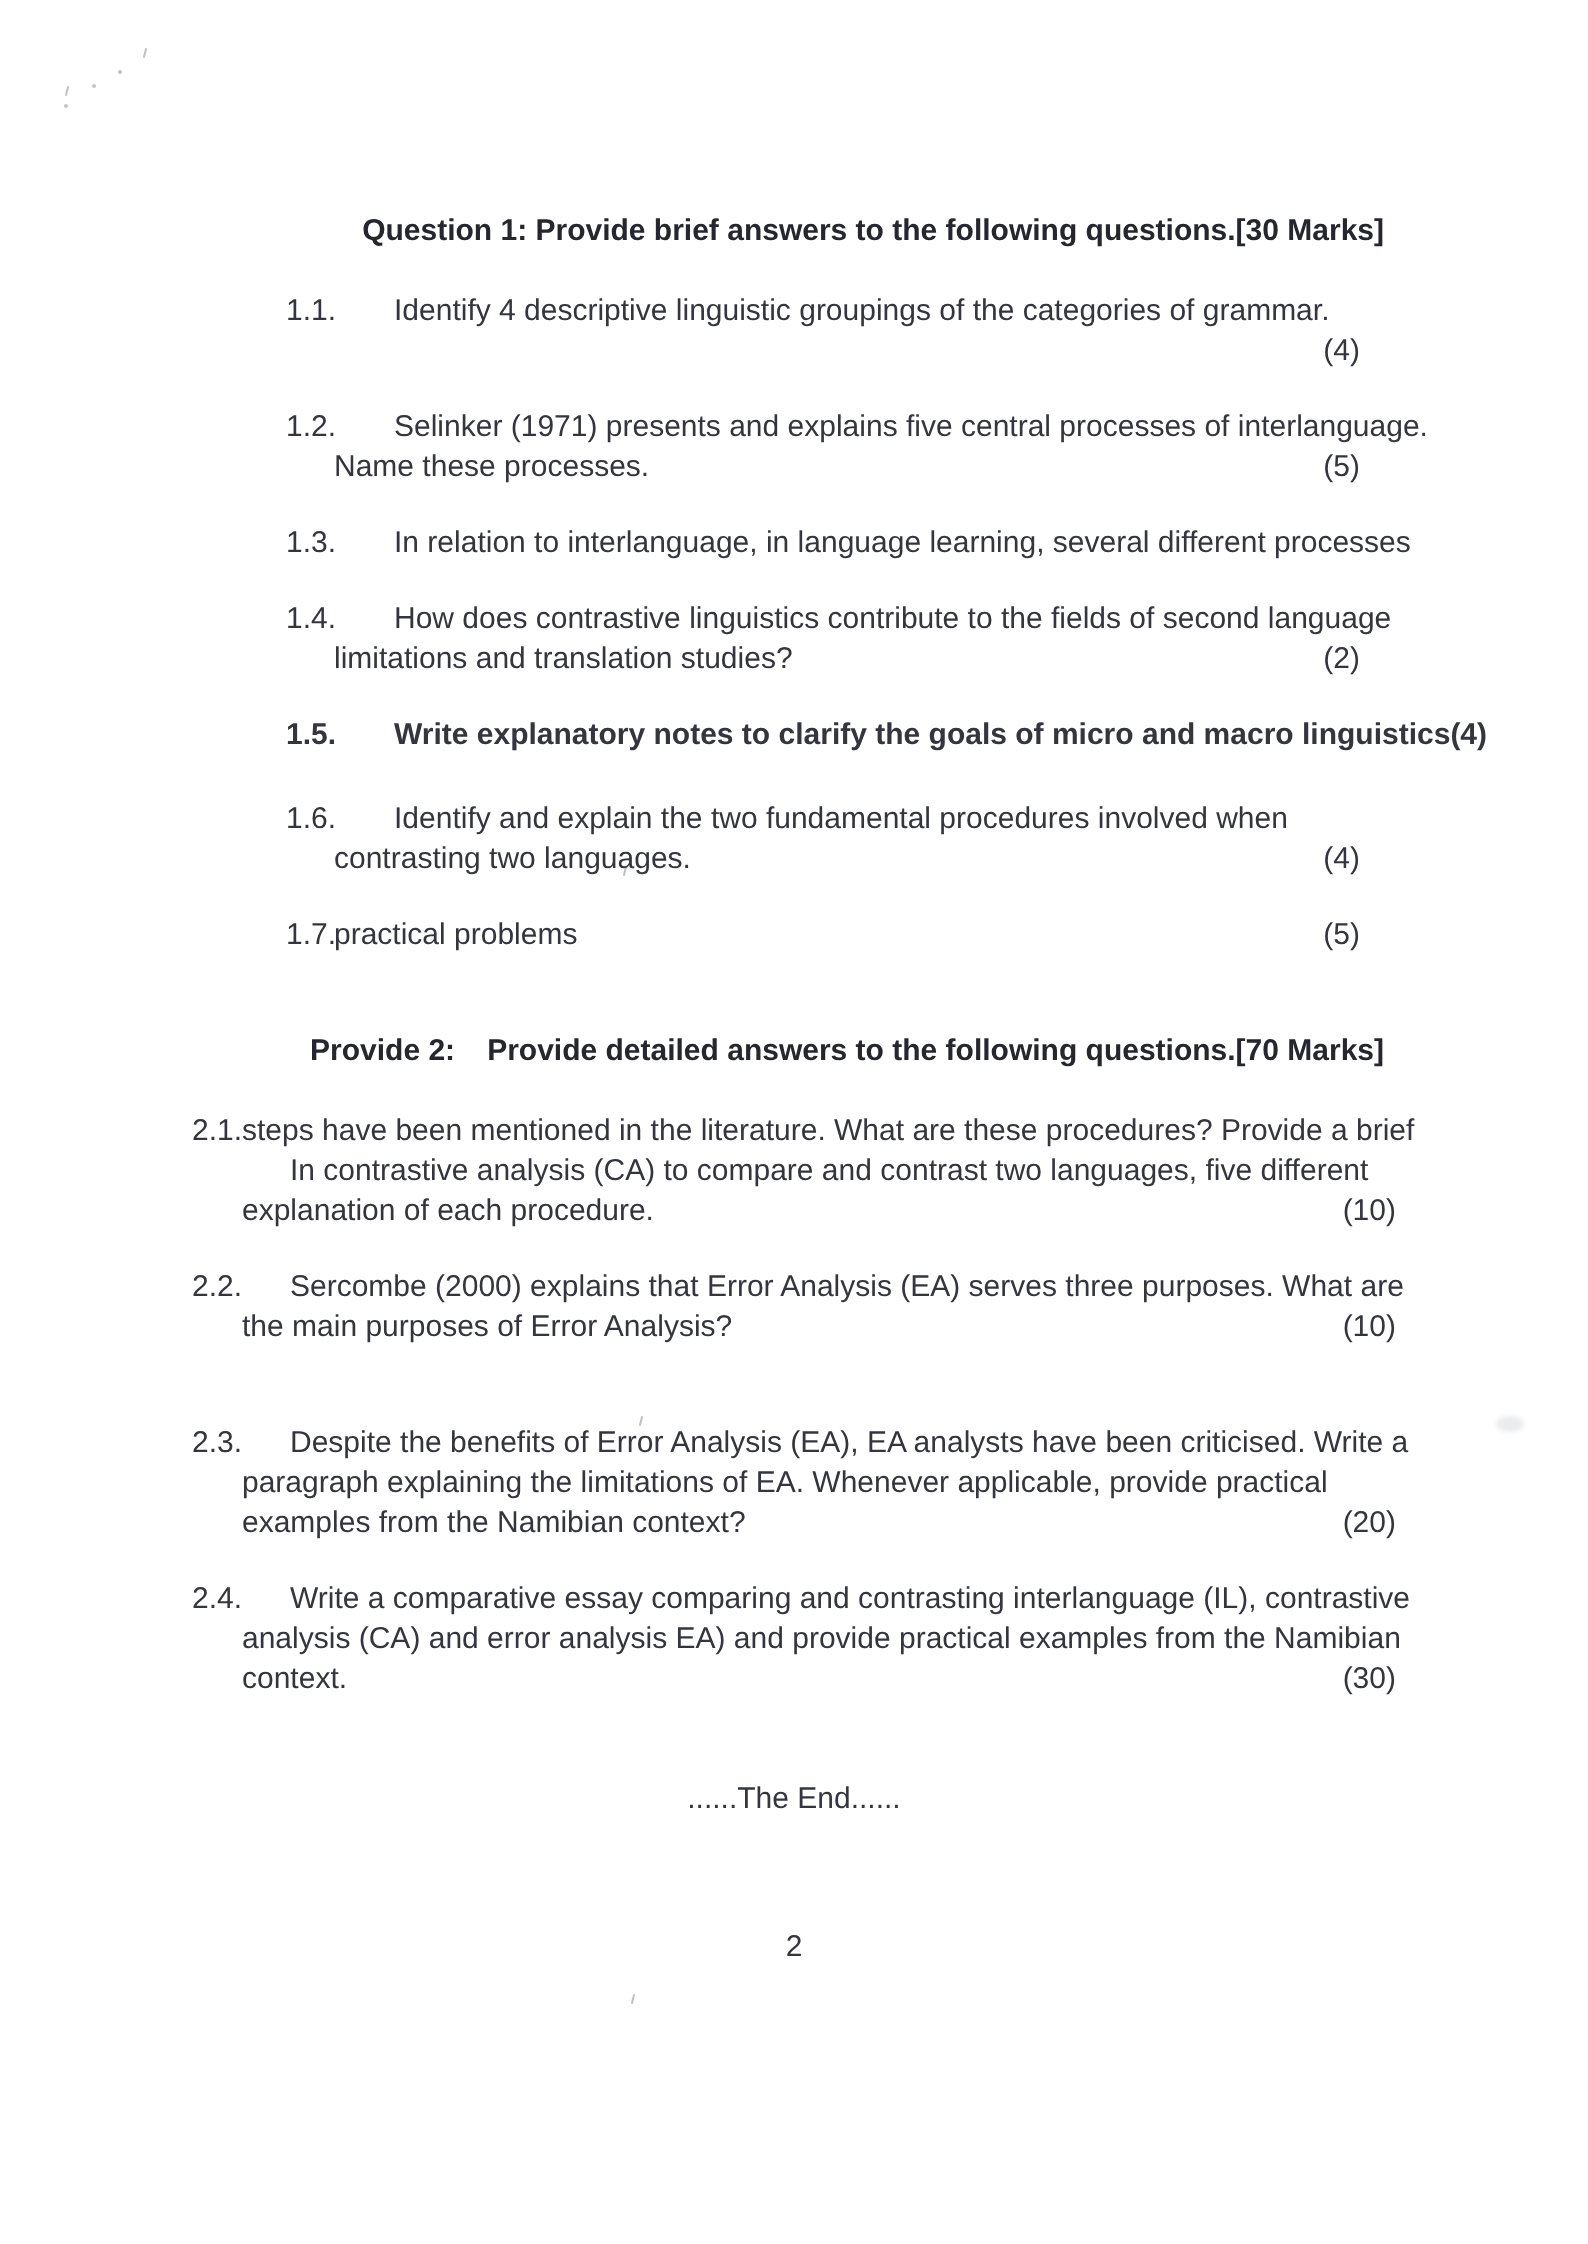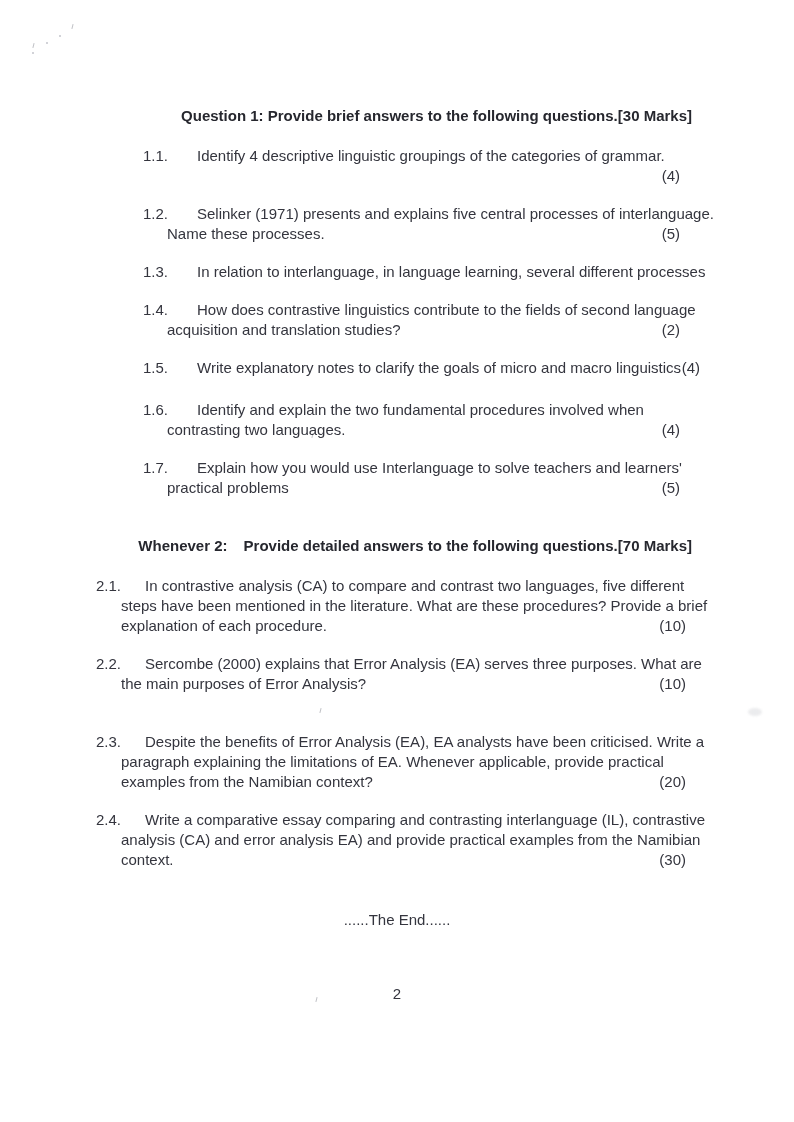--- a/index.html
+++ b/index.html
@@ -29,23 +29,23 @@
   .q2-item{margin-left:121px;width:577px;}
   .q2-item .num{left:-25px;}
   .q2-item .line.first{padding-left:24px;}
 
   .line{height:20px;white-space:nowrap;}
   .line.flexline{display:flex;justify-content:space-between;}
   .line.marksline{text-align:right;}
   .marks{white-space:nowrap;}
   .q1-item .marks{margin-right:20px;}
   .q1-item.inline-marks .marks{margin-right:0;}
-  .q2-item .marks{margin-right:12px;}
+  .q2-item .marks{margin-right:0;}
 
-  .mb22{margin-bottom:22px;}
+  .mb22{margin-bottom:22px;font-weight:bold;}
   .mb38{margin-bottom:38px;}
   .mb40{margin-bottom:40px;}
   .section2{margin-top:38px;}
 
   .end-line{margin-top:40px;text-align:center;height:20px;}
   .page-number{margin-top:54px;text-align:center;height:20px;}
 
   
   .artifact{position:absolute;color:#8a8c96;opacity:.65;font-size:9px;line-height:9px;}
   .speck{width:2px;height:2px;background:#9a9ca6;border-radius:50%;opacity:.6;}
@@ -91,21 +91,21 @@
 
     <div class="item q1-item">
       <span class="num">1.3.</span>
       <div class="line first"><span>In relation to interlanguage, in language learning, several different processes</span></div>
     </div>
 
     <div class="item q1-item">
       <span class="num">1.4.</span>
       <div class="line first"><span>How does contrastive linguistics contribute to the fields of second language</span></div>
       <div class="line flexline">
-        <span>acquisition and translation studies?</span>
+        <span>limitations and translation studies?</span>
         <span class="marks">(2)</span>
       </div>
     </div>
 
     <div class="item q1-item inline-marks mb22">
       <span class="num">1.5.</span>
       <div class="line first flexline">
         <span>Write explanatory notes to clarify the goals of micro and macro linguistics</span>
         <span class="marks">(4)</span>
       </div>
@@ -115,36 +115,35 @@
       <span class="num">1.6.</span>
       <div class="line first"><span>Identify and explain the two fundamental procedures involved when</span></div>
       <div class="line flexline">
         <span>contrasting two languages.</span>
         <span class="marks">(4)</span>
       </div>
     </div>
 
     <div class="item q1-item">
       <span class="num">1.7.</span>
-      <div class="line first"><span>Explain how you would use Interlanguage to solve teachers and learners'</span></div>
       <div class="line flexline">
         <span>practical problems</span>
         <span class="marks">(5)</span>
       </div>
     </div>
 
     <div class="q-heading section2">
-      <span class="h-left"><span>Whenever 2:</span><span class="h-gap"></span><span>Provide detailed answers to the following questions.</span></span>
+      <span class="h-left"><span>Provide 2:</span><span class="h-gap"></span><span>Provide detailed answers to the following questions.</span></span>
       <span class="h-right">[70 Marks]</span>
     </div>
 
     <div class="item q2-item">
       <span class="num">2.1.</span>
+      <div class="line"><span>steps have been mentioned in the literature. What are these procedures? Provide a brief</span></div>
       <div class="line first"><span>In contrastive analysis (CA) to compare and contrast two languages, five different</span></div>
-      <div class="line"><span>steps have been mentioned in the literature. What are these procedures? Provide a brief</span></div>
       <div class="line flexline">
         <span>explanation of each procedure.</span>
         <span class="marks">(10)</span>
       </div>
     </div>
 
     <div class="item q2-item mb38">
       <span class="num">2.2.</span>
       <div class="line first"><span>Sercombe (2000) explains that Error Analysis (EA) serves three purposes. What are</span></div>
       <div class="line flexline">

